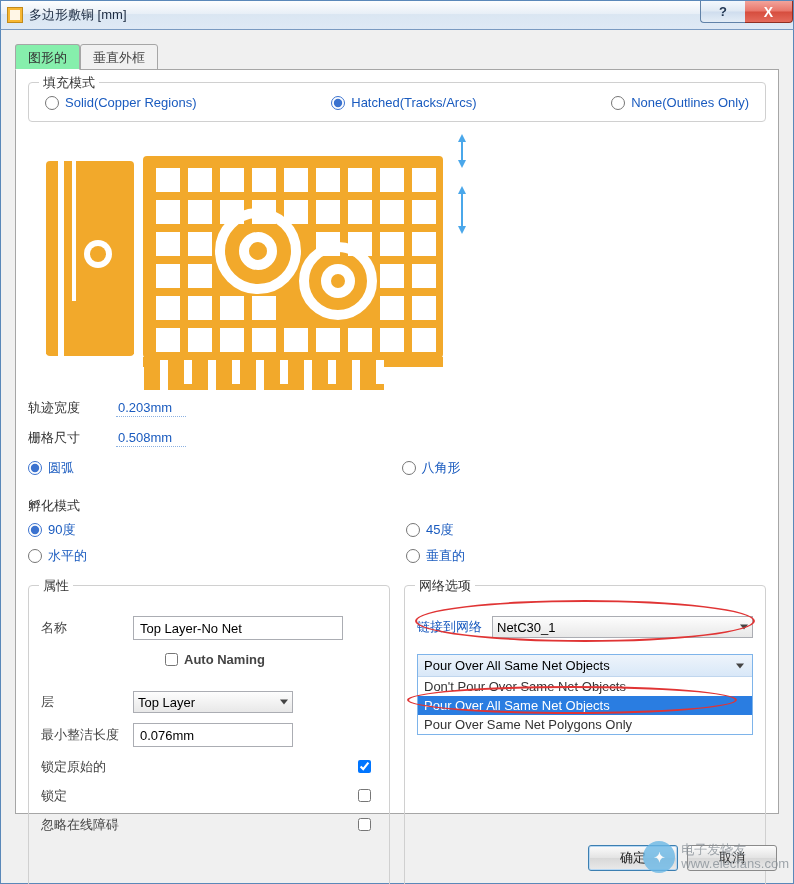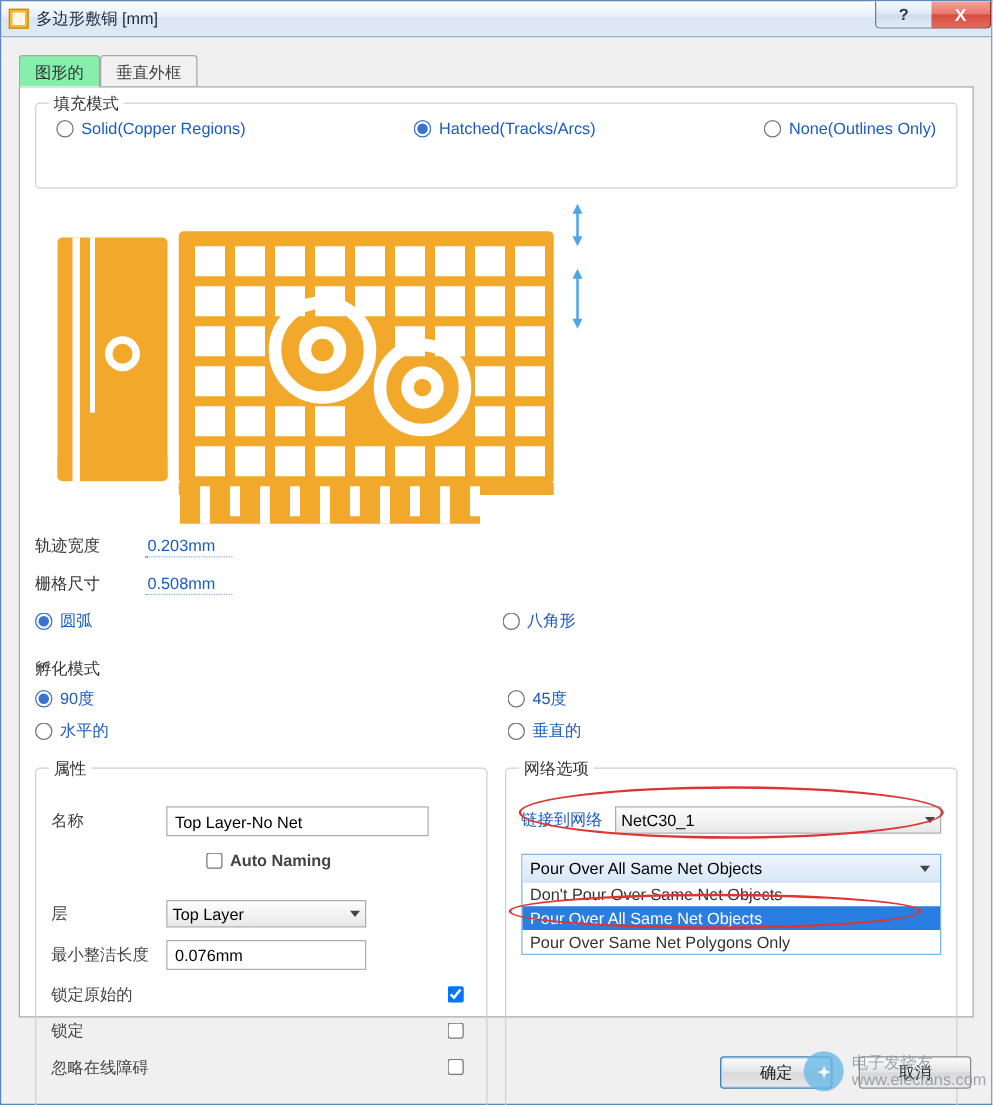--- a/index.html
+++ b/index.html
@@ -67,21 +67,21 @@
 .net-row { display:flex; align-items:center; gap:10px; margin-bottom: 16px;}
 .net-row .flabel { color:#1a5bbf; }
 .dropdown-open { border:1px solid #7eb4ea; background:#fff; }
 .dropdown-open .sel-row { height:22px; display:flex; align-items:center; padding:0 6px; background: linear-gradient(#eef4fb,#d9e8f8); position:relative; border-bottom:1px solid #c0d6ee;}
 .dropdown-open .sel-row .caret{ position:absolute; right:8px; top:50%; transform:translateY(-50%); width:0;height:0;border-left:4px solid transparent;border-right:4px solid transparent;border-top:5px solid #444;}
 .dropdown-open .opt { padding: 2px 6px; color:#333; cursor:default; }
 .dropdown-open .opt.sel { background:#2a7de1; color:#fff; }
 
 .red-ellipse { position:absolute; border:2px solid #e03434; border-radius: 50%; pointer-events: none; }
 
-.footer { position: absolute; bottom: 12px; right: 16px; display:flex; gap: 21px; }
+.footer { position: absolute; bottom: 12px; right: 16px; display:flex; gap: 9px; }
 .btn { width: 90px; height: 26px; border: 1px solid #8a8a8a; background: linear-gradient(#fcfcfc,#e4e4e4 48%,#d8d8d8 52%,#eaeaea); border-radius: 3px; display:flex; align-items:center; justify-content:center; color:#222;}
 .btn.default { border-color:#3c7fb1; box-shadow: 0 0 0 1px #b6d7f3 inset; }
 
 .watermark { position:absolute; right: 4px; bottom: 10px; display:flex; align-items:center; gap:6px; opacity: 0.8;}
 .watermark .circle{ width:32px; height:32px; border-radius:50%; background:#6bb8e6; display:flex;align-items:center;justify-content:center;color:#fff;font-weight:bold;}
 .watermark .txt{ font-size:11px; color:#8a9299; line-height:1.1;}
 </style>
 </head>
 <body>
 
@@ -99,21 +99,21 @@
 </div>
 
 <div class="dialog-body">
   <div class="tabstrip">
     <div class="tab active"><span>图形的</span></div>
     <div class="tab inactive"><span>垂直外框</span></div>
   </div>
 
   <div class="tab-pane" style="height: 745px; position:relative;">
 
-    <div class="groupbox" style="height:69px;">
+    <div class="groupbox" style="height:40px;">
       <span class="legend">填充模式</span>
       <div class="fill-row">
         <div class="radio-item">
           <input type="radio" name="fill" style="">
           <label>Solid(Copper Regions)</label>
         </div>
         <div class="radio-item">
           <input type="radio" name="fill" checked="" style="">
           <label>Hatched(Tracks/Arcs)</label>
         </div>

